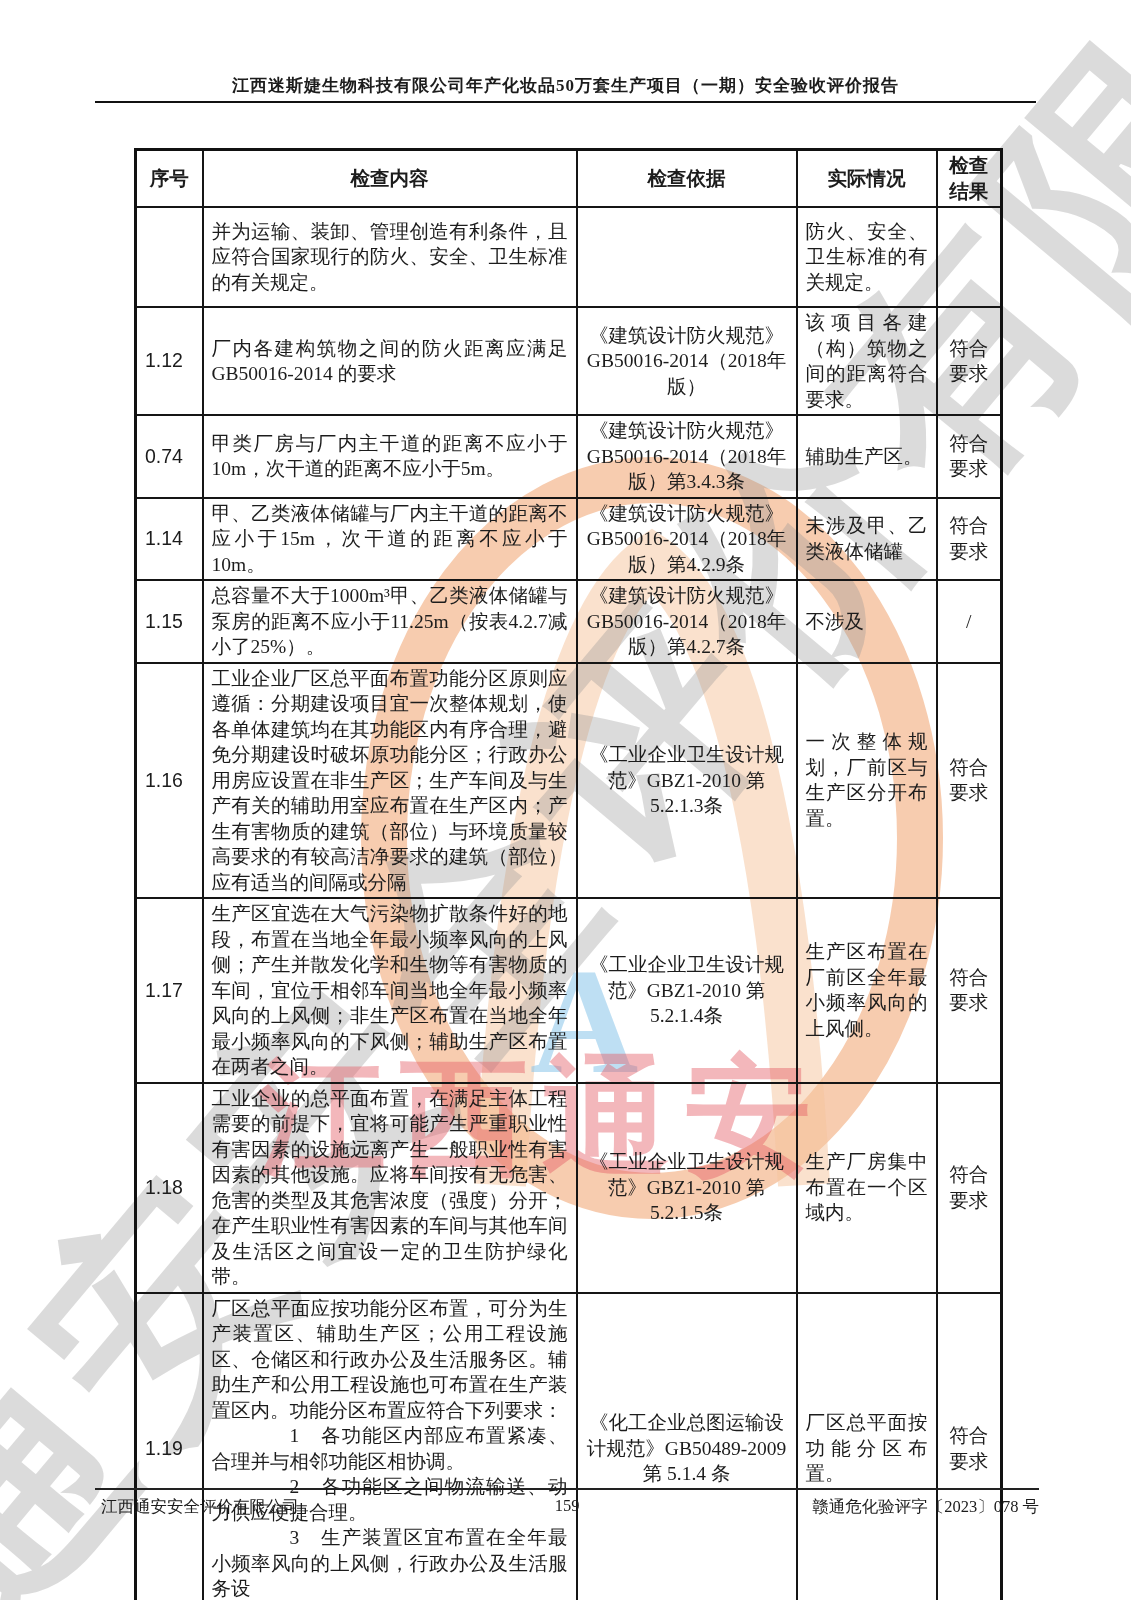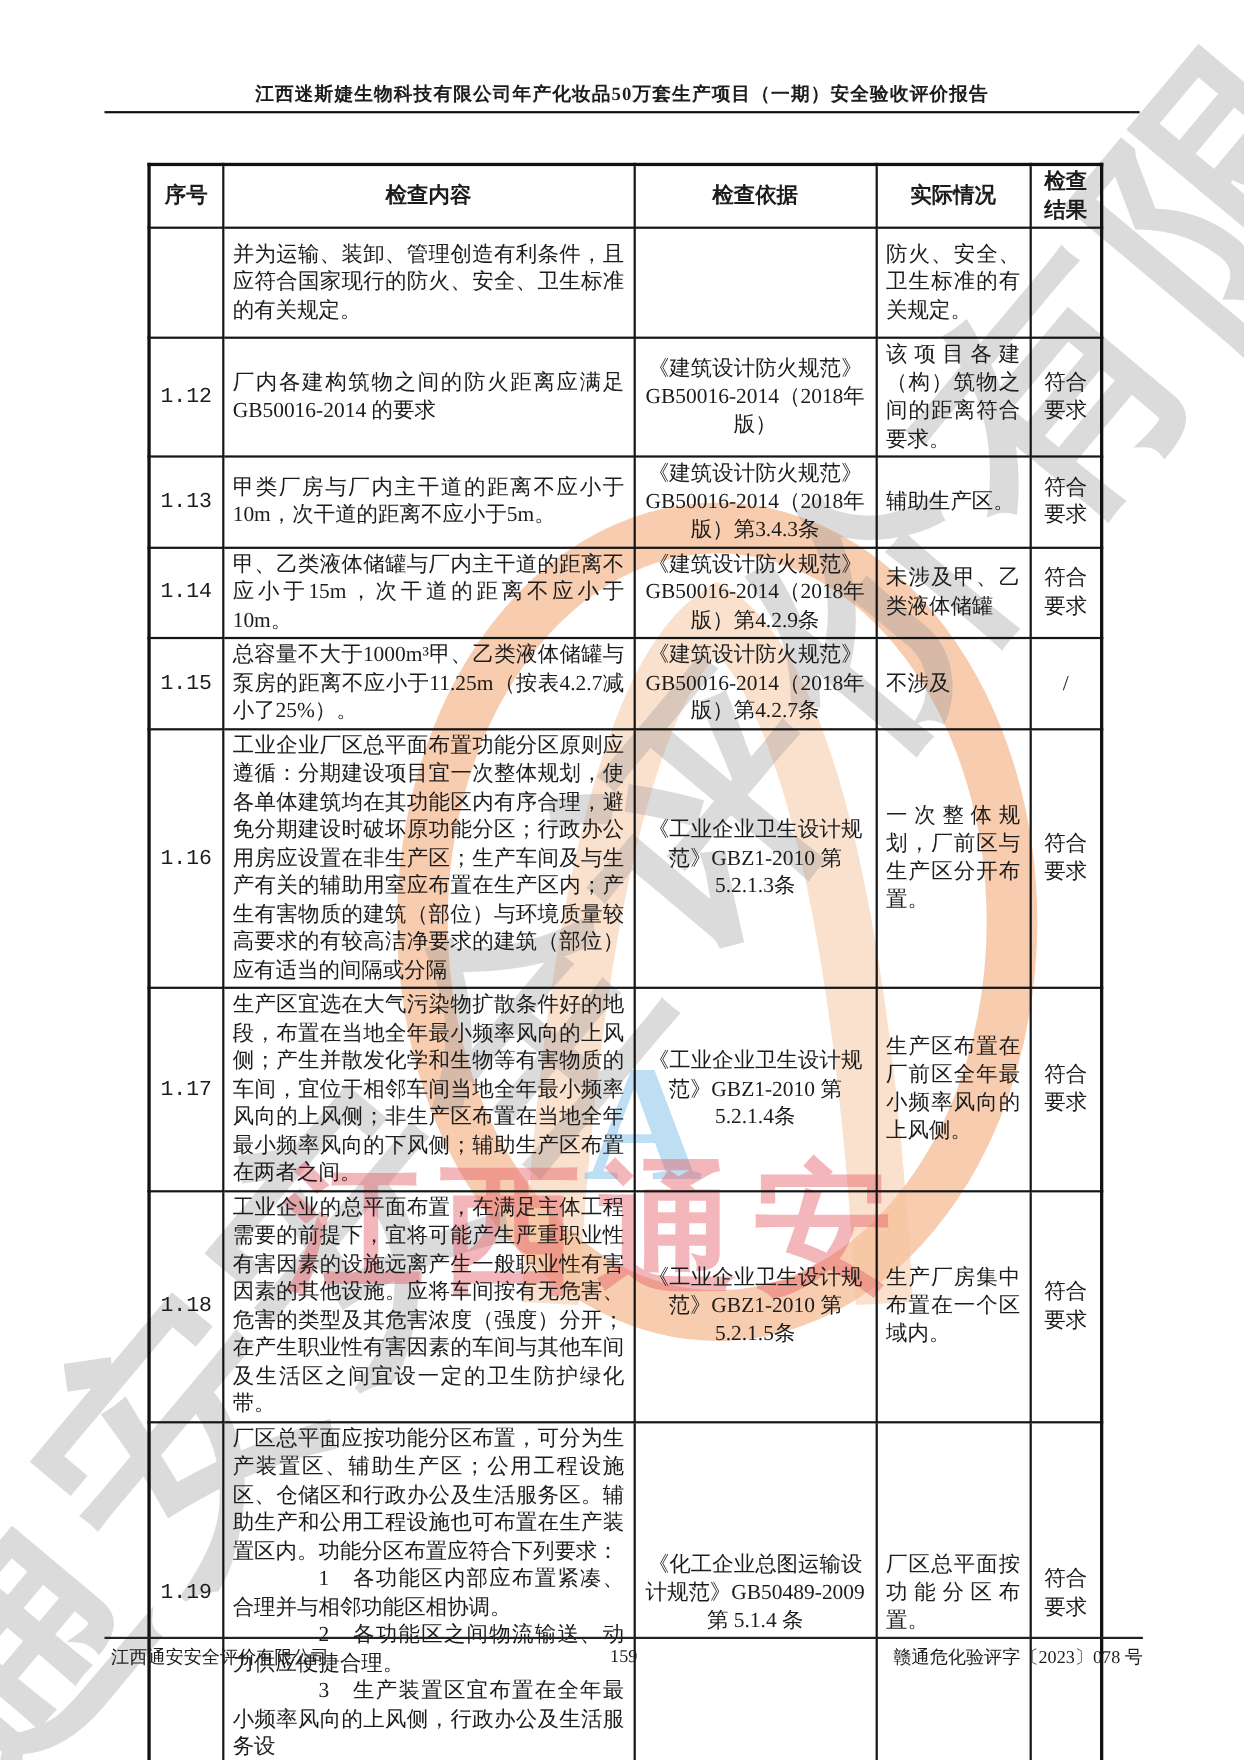--- a/index.html
+++ b/index.html
@@ -43,21 +43,21 @@
   table.chk th,table.chk td{
     border:2px solid #151515;
     padding:2px 8px;
     font-size:19.5px;line-height:25.5px;
     vertical-align:middle;
     overflow:hidden;
     background:transparent;
   }
   table.chk{border:3px solid #111;}
   th.h{font-size:21px;font-weight:bold;text-align:center;padding:2px 2px;}
-  td.no{text-align:center;font-size:18.5px;font-family:Liberation Mono, monospace;}
+  td.no{text-align:left;font-size:18.5px;font-family:Liberation Sans, sans-serif;}
   td.content{text-align:justify;text-justify:inter-character;}
   td.basis{text-align:center;padding:2px 6px;}
   td.actual{text-align:justify;text-justify:inter-character;padding:2px 7px;}
   td.result{text-align:center;padding:2px 3px;font-size:19.5px;}
   .item{text-indent:4em;}
   
   .ftr-rule{position:absolute;left:95px;right:92px;top:1488px;height:2px;background:#222;z-index:2;}
   .ftr{position:absolute;left:95px;right:92px;top:1496px;height:26px;z-index:2;font-size:16.5px;}
   .ftr-left{position:absolute;left:6px;top:0;}
   .ftr-page{position:absolute;left:0;right:0;top:0;text-align:center;}
@@ -110,21 +110,21 @@
 
     <tr style="height:76px">
       <td class="no">1.12</td>
       <td class="content">厂内各建构筑物之间的防火距离应满足GB50016-2014 的要求</td>
       <td class="basis">《建筑设计防火规范》GB50016-2014（2018年版）</td>
       <td class="actual">该项目各建（构）筑物之间的距离符合要求。</td>
       <td class="result">符合要求</td>
     </tr>
 
     <tr style="height:77px">
-      <td class="no">1.13</td>
+      <td class="no">0.74</td>
       <td class="content">甲类厂房与厂内主干道的距离不应小于10m，次干道的距离不应小于5m。</td>
       <td class="basis">《建筑设计防火规范》GB50016-2014（2018年版）第3.4.3条</td>
       <td class="actual">辅助生产区。</td>
       <td class="result">符合要求</td>
     </tr>
 
     <tr style="height:76px">
       <td class="no">1.14</td>
       <td class="content">甲、乙类液体储罐与厂内主干道的距离不应小于15m，次干道的距离不应小于10m。</td>
       <td class="basis">《建筑设计防火规范》GB50016-2014（2018年版）第4.2.9条</td>

